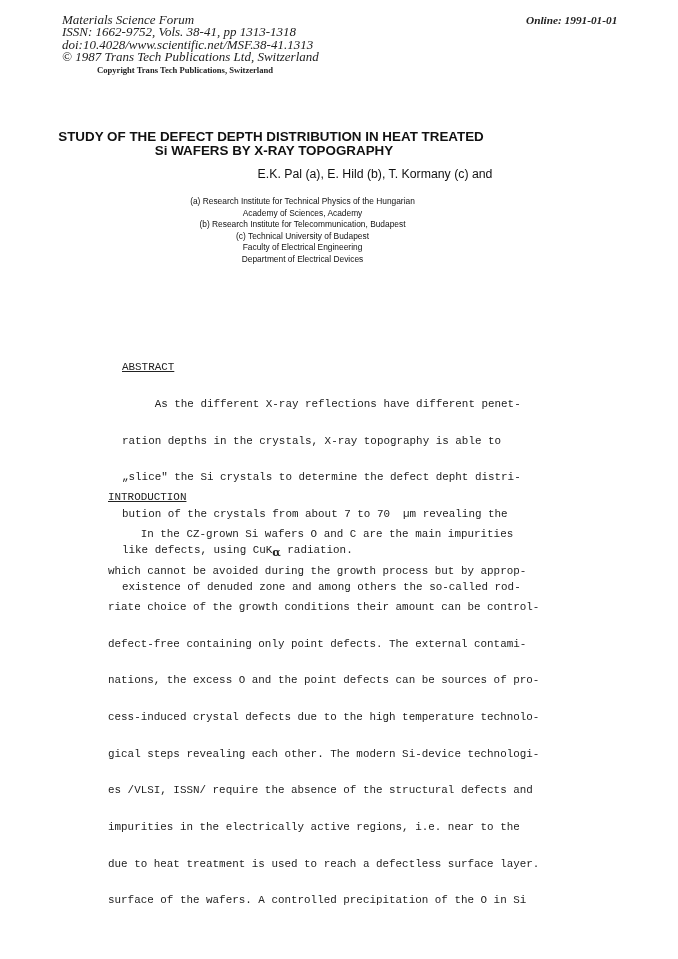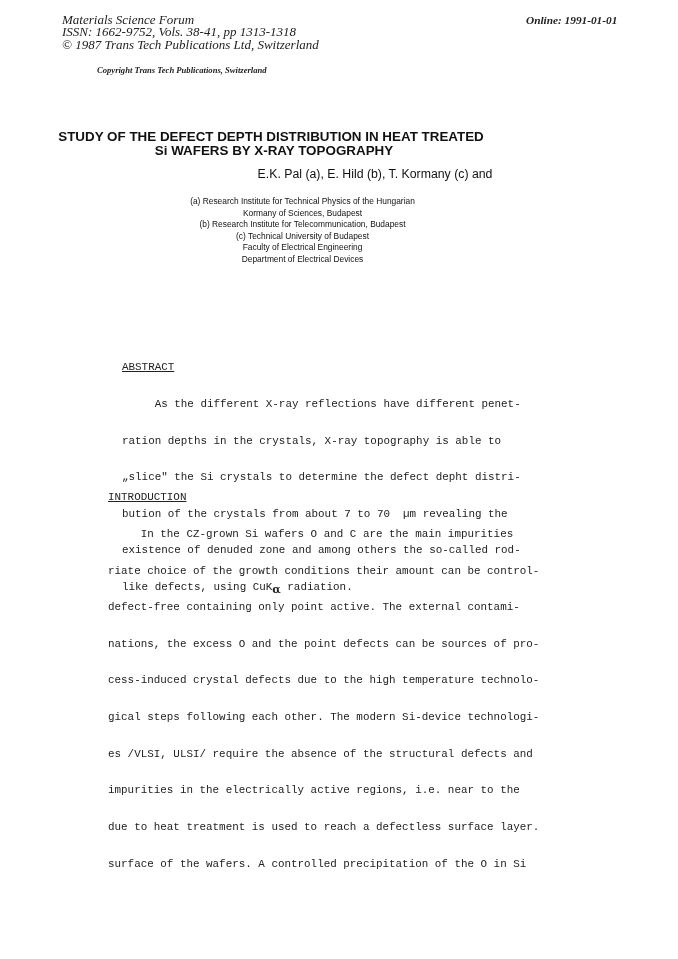--- a/index.html
+++ b/index.html
@@ -1,79 +1,81 @@
 <!DOCTYPE html>
 <html><head>
 <meta charset="utf-8">
 <style>
   html, body { margin: 0; padding: 0; background: #ffffff; }
   body { width: 678px; height: 959px; position: relative; overflow: hidden; color: #111; }
   .abs { position: absolute; }
   .meta { left: 62px; top: 14px; font-family: "Liberation Serif", serif; font-style: italic; font-size: 13px; line-height: 12.3px; color: #222; }
   .meta div { white-space: nowrap; }
   .online { left: 526px; top: 14px; font-family: "Liberation Serif", serif; font-style: italic; font-size: 11.3px; color: #222; white-space: nowrap; font-weight: bold; }
-  .copyright { left: 97px; top: 65px; font-family: "Liberation Serif", serif; font-style: italic; font-weight: bold; font-size: 8.6px; color: #222; white-space: nowrap; }
+  .copyright { left: 97px; top: 65px; font-family: "Liberation Serif", serif; font-weight: bold; font-size: 8.6px; color: #222; white-space: nowrap; }
   .title { left: 0; width: 548px; top: 130px; text-align: center; font-family: "Liberation Sans", sans-serif; font-weight: bold; font-size: 13.4px; line-height: 14px; color: #111; }
   .title .l1 { position: relative; left: -3px; }
   .authors { left: 0; width: 678px; top: 168px; text-align: center; font-family: "Liberation Sans", sans-serif; font-size: 12.3px; line-height: 13.5px; color: #111; padding-left: 36px; }
   .affil { left: 0; width: 605px; top: 196px; text-align: center; font-family: "Liberation Sans", sans-serif; font-size: 8.4px; line-height: 11.6px; color: #111; }
   .mono { font-family: "Liberation Mono", monospace; font-size: 10.9px; line-height: 12.2px; color: #222; white-space: pre; }
   .heading { text-decoration: underline; }
   .abstract { left: 122px; top: 337px; }
   .intro { left: 108px; top: 467px; }
   .alpha { font-family: "DejaVu Serif", serif; font-weight: bold; font-size: 11px; position: relative; top: 3px; }
 </style>
 </head>
 <body>
 
 <div class="abs meta">
   <div>Materials Science Forum</div>
   <div>ISSN: 1662-9752, Vols. 38-41, pp 1313-1318</div>
+  <div>doi:10.4028/www.scientific.net/MSF.38-41.1313</div>
   <div>© 1987 Trans Tech Publications Ltd, Switzerland</div>
 </div>
 <div class="abs online">Online: 1991-01-01</div>
 <div class="abs copyright">Copyright Trans Tech Publications, Switzerland</div>
 
 <div class="abs title">
   <div class="l1">STUDY OF THE DEFECT DEPTH DISTRIBUTION IN HEAT TREATED</div>
   <div>Si WAFERS BY X-RAY TOPOGRAPHY</div>
 </div>
 
 <div class="abs authors">
   <div>E.K. Pal (a), E. Hild (b), T. Kormany (c) and</div>
 </div>
 
 <div class="abs affil">
   <div>(a) Research Institute for Technical Physics of the Hungarian</div>
-  <div>Kormany of Sciences, Budapest</div>
+  <div>Academy of Sciences, Academy</div>
   <div>(b) Research Institute for Telecommunication, Budapest</div>
   <div>(c) Technical University of Budapest</div>
   <div>Faculty of Electrical Engineering</div>
   <div>Department of Electrical Devices</div>
 </div>
 
 <div class="abs mono abstract">
   <div class="heading">ABSTRACT</div>
   <div>     As the different X-ray reflections have different penet-</div>
   <div>ration depths in the crystals, X-ray topography is able to</div>
   <div>„slice" the Si crystals to determine the defect depht distri-</div>
   <div>bution of the crystals from about 7 to 70  µm revealing the</div>
+  <div><span>like defects, using CuK</span><span class="alpha">α</span><span> radiation.</span></div>
   <div>existence of denuded zone and among others the so-called rod-</div>
-  <div><span>like defects, using CuK</span><span class="alpha">α</span><span> radiation.</span></div>
 </div>
 
 <div class="abs mono intro">
   <div class="heading">INTRODUCTION</div>
   <div>     In the CZ-grown Si wafers O and C are the main impurities</div>
+  <div>which cannot be avoided during the growth process but by approp-</div>
   <div>riate choice of the growth conditions their amount can be control-</div>
-  <div>defect-free containing only point active. The external contami-</div>
+  <div>defect-free containing only point defects. The external contami-</div>
   <div>nations, the excess O and the point defects can be sources of pro-</div>
   <div>cess-induced crystal defects due to the high temperature technolo-</div>
-  <div>gical steps following each other. The modern Si-device technologi-</div>
-  <div>es /VLSI, ULSI/ require the absence of the structural defects and</div>
+  <div>gical steps revealing each other. The modern Si-device technologi-</div>
+  <div>es /VLSI, ISSN/ require the absence of the structural defects and</div>
   <div>impurities in the electrically active regions, i.e. near to the</div>
   <div>due to heat treatment is used to reach a defectless surface layer.</div>
   <div>surface of the wafers. A controlled precipitation of the O in Si</div>
   
   
   
   
   
   
   

